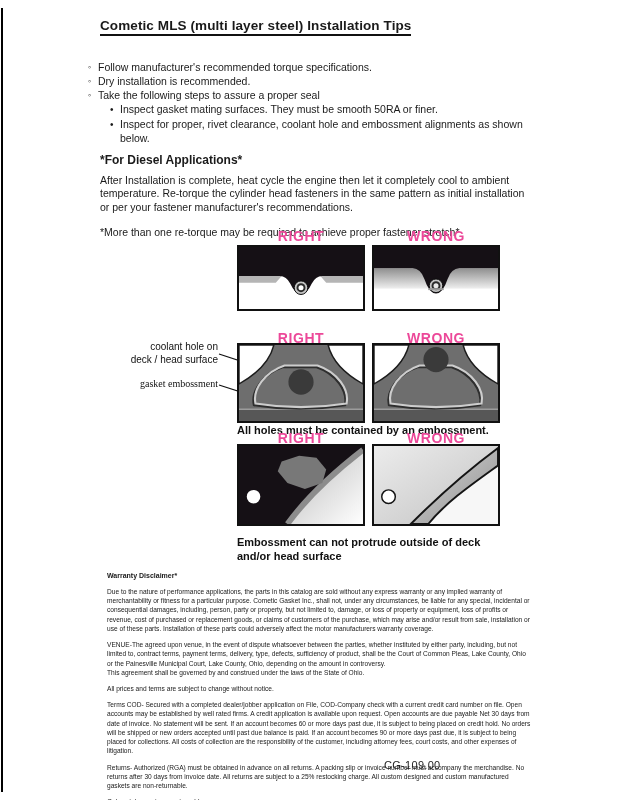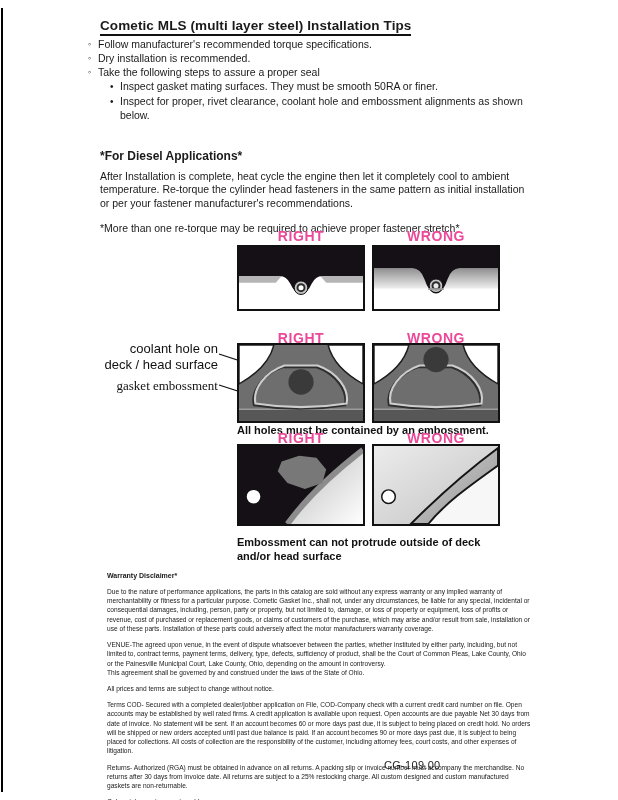--- a/index.html
+++ b/index.html
@@ -6,47 +6,47 @@
   html,body { background:#ffffff; }
   body {
     width:618px; height:800px; position:relative; overflow:hidden;
     font-family:"Liberation Sans", sans-serif; color:#1a1a1a;
   }
   .spine { position:absolute; left:1px; top:8px; width:2px; height:784px; background:#000; }
 
   
   .main { position:absolute; left:86px; top:16px; width:452px; }
   .title {
-    display:inline-block; margin:0 0 1px 14px; font-size:13.5px; font-weight:bold;
+    display:inline-block; margin:0 0 24px 14px; font-size:13.5px; font-weight:bold;
     border-bottom:2px solid #111; padding-bottom:1px; letter-spacing:0.1px;
   }
   .brow { display:flex; align-items:flex-start; margin-left:2px; line-height:1.34; }
   .brow .mk { width:10px; font-size:9px; padding-top:1px; color:#1a1a1a; }
   .brow .tx { font-size:10.5px; flex:1; }
   .brow.sub { margin-left:24px; }
   .brow.sub .mk { font-size:10px; }
-  .diesel-h { margin:27px 0 7px 14px; font-size:12px; font-weight:bold; }
+  .diesel-h { margin:8px 0 7px 14px; font-size:12px; font-weight:bold; }
   .para { margin:0 0 11px 14px; width:432px; font-size:10.5px; line-height:1.3; }
 
   
   .dgroup { position:absolute; left:0; width:618px; }
   .dlabel {
     position:absolute; width:128px; text-align:center;
     font-size:14px; font-weight:bold; letter-spacing:0.6px; color:#ec4899;
   }
   .dbox {
     position:absolute; width:128px; border:2px solid #111; background:#fff; overflow:hidden;
   }
   .dbox svg { display:block; width:100%; height:100%; }
   .dcaption {
     position:absolute; left:237px; font-size:11px; font-weight:bold; color:#111;
     white-space:pre-line; line-height:1.25; width:300px;
   }
   .side-label {
-    position:absolute; width:122px; text-align:right; font-size:13px; line-height:1.25;
+    position:absolute; width:122px; text-align:right; font-size:10px; line-height:1.25;
     white-space:pre-line; color:#111;
   }
   .leaders { position:absolute; left:0; top:0; width:618px; height:100%; pointer-events:none; }
 
   
   .disclaimer { position:absolute; left:107px; top:572px; width:426px; }
   .disclaimer h3 { font-size:7px; font-weight:bold; margin-bottom:8px; }
   .disclaimer p { font-size:6.6px; line-height:1.4; margin-bottom:7px; white-space:pre-line; }
 
   .page-number { position:absolute; left:384px; top:759px; font-size:11px; color:#222; letter-spacing:0.3px; }

